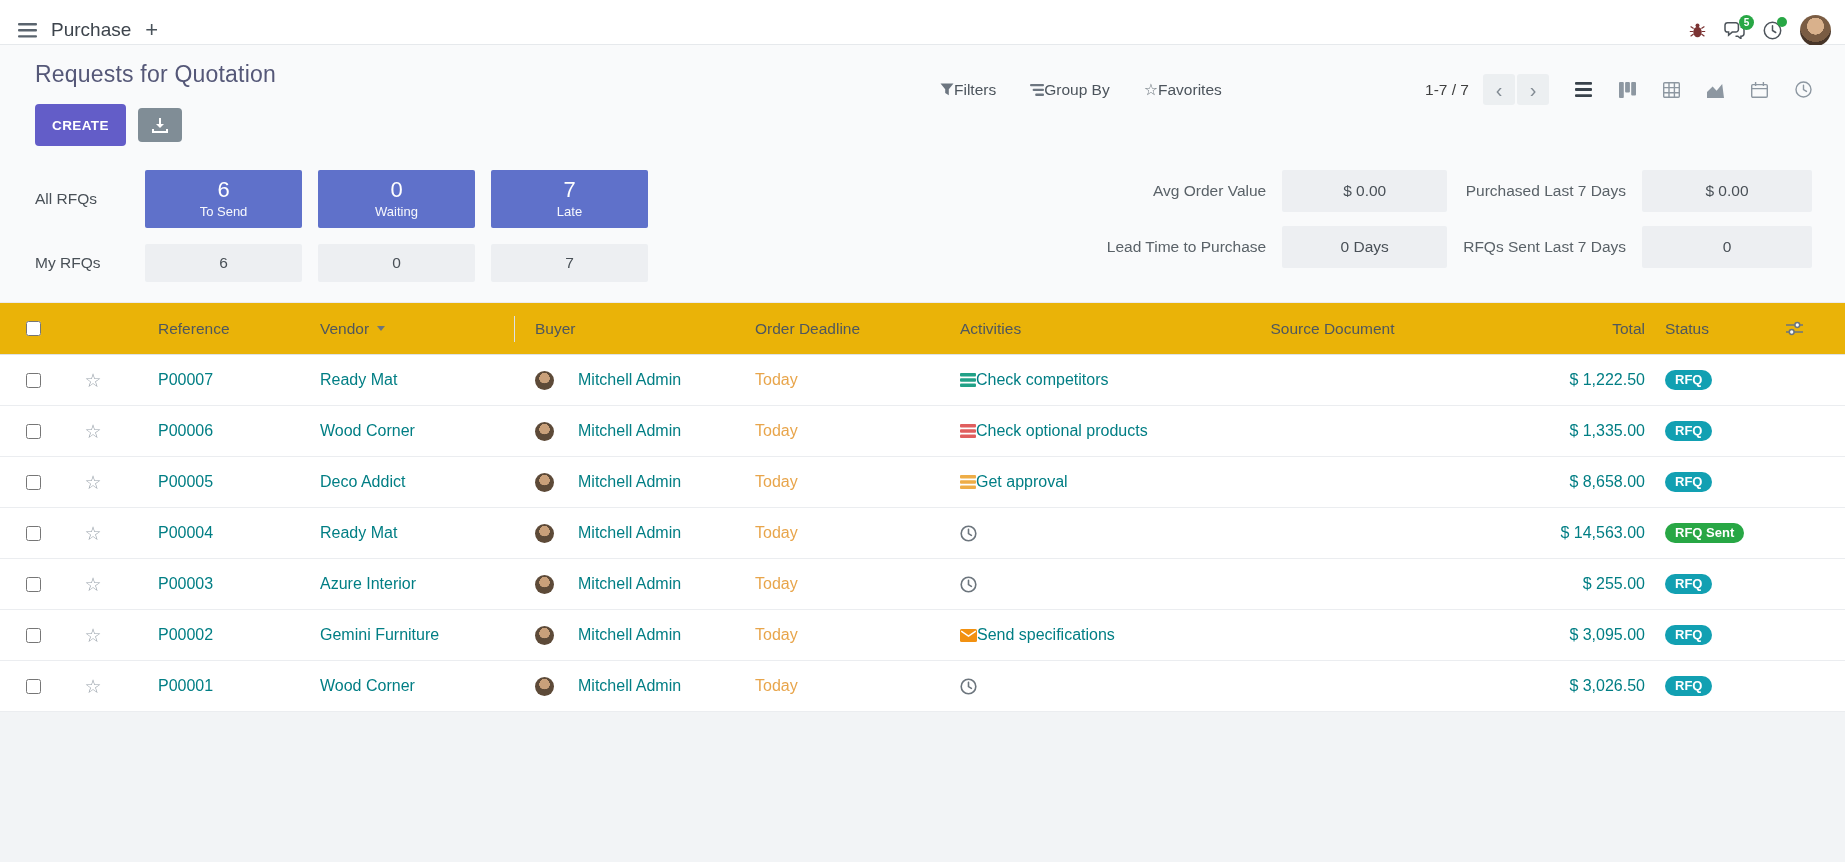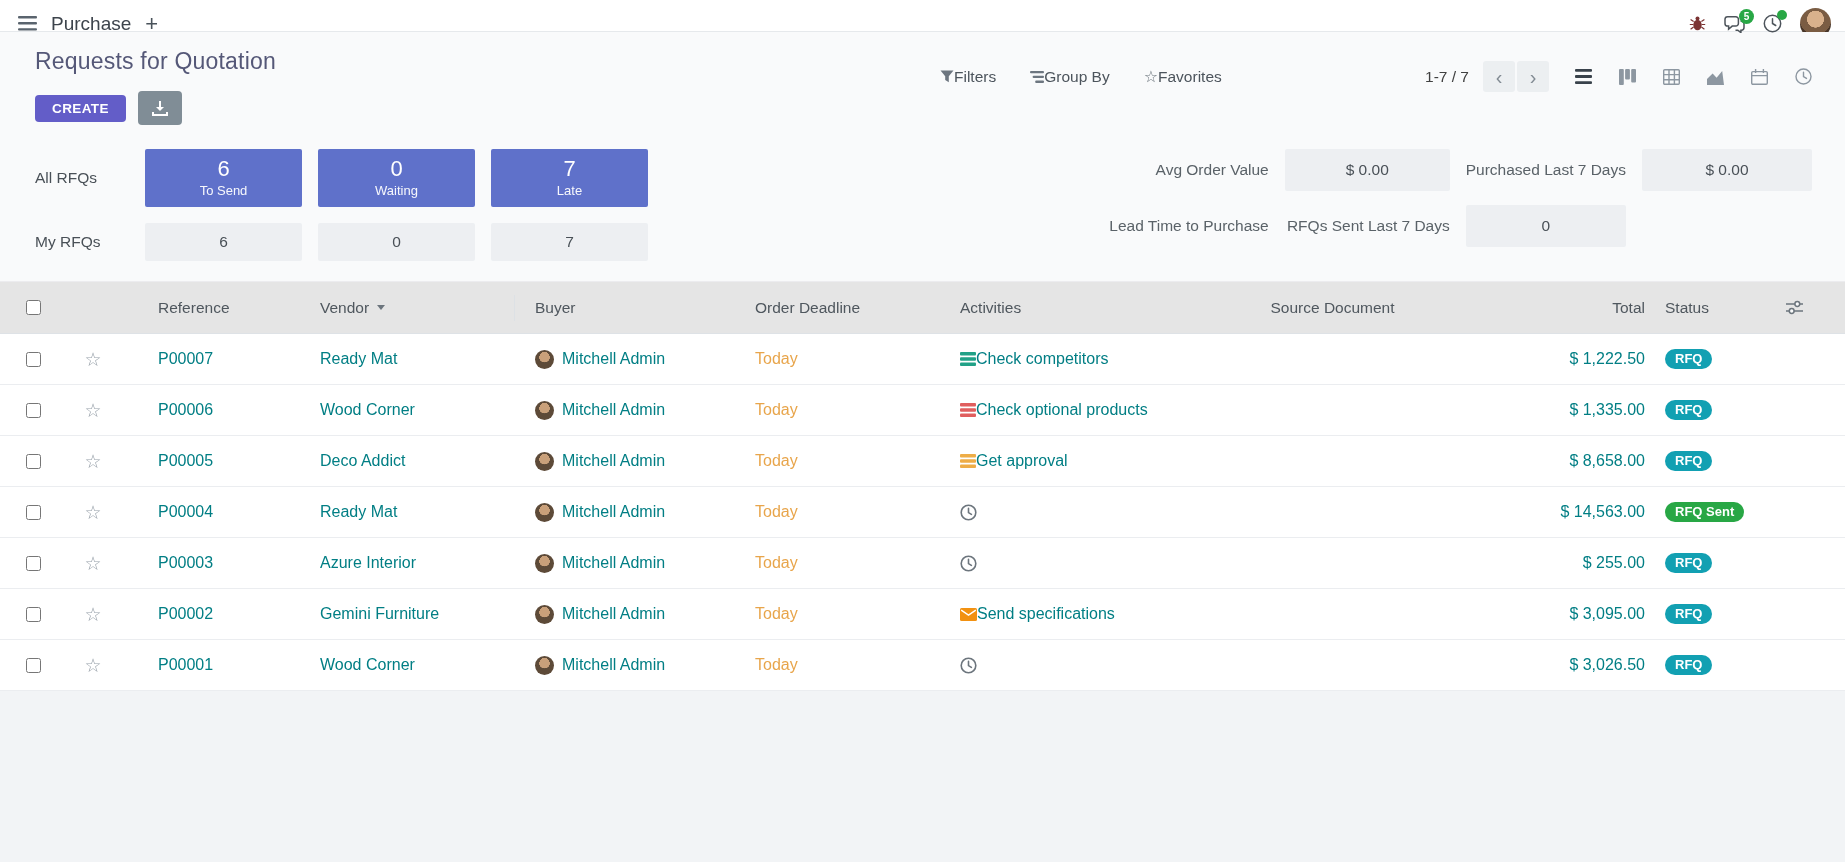--- a/index.html
+++ b/index.html
@@ -1,21 +1,21 @@
 <!DOCTYPE html>
 <html style="--accent: #635dc8; --tile: #5f71ca; --link: #017e84; --today: #e8a54b; --badge-rfq: #12a0b2; --badge-rfq-sent: #28a745;"><head>
 <meta charset="utf-8">
 <style>
   * { box-sizing: border-box; margin: 0; padding: 0; }
   html,body { width:1845px; height:862px; overflow:hidden; background:#fff;
     font-family:"Liberation Sans","DejaVu Sans",sans-serif; color:#495057; }
   .app { display:flex; flex-direction:column; height:862px; }
 
   
-  .topbar { height:32px; background:#fff; border-bottom:1px solid #e6e9ec;
+  .topbar { height:45px; background:#fff; border-bottom:1px solid #e6e9ec;
     display:flex; align-items:center; padding:16px 14px 0 18px; flex:0 0 auto; }
   .tb-left { display:flex; align-items:center; gap:14px; }
   .app-name { font-size:19px; color:#3d444c; font-weight:500; }
   .plus { font-size:22px; color:#49525a; line-height:1; cursor:pointer; }
   .tb-right { margin-left:auto; display:flex; align-items:center; gap:18px; }
   .tb-icon { position:relative; display:inline-flex; align-items:center; }
   .tb-badge { position:absolute; top:-6px; right:-9px; background:var(--badge-rfq-sent,#28a745);
     color:#fff; font-size:10px; font-weight:700; min-width:15px; height:15px; border-radius:8px;
     display:flex; align-items:center; justify-content:center; padding:0 3px; }
   .tb-dot { position:absolute; top:-4px; right:-5px; width:10px; height:10px; border-radius:50%;
@@ -24,21 +24,21 @@
     background:radial-gradient(circle at 50% 36%, #d9b18c 0 33%, #7a5c43 34% 62%, #473528 63% 100%); }
 
   
   .upper { background:#f9fafb; border-bottom:1px solid #ececef; flex:0 0 auto; }
 
   .control-panel { display:flex; padding:16px 33px 14px 35px; }
   .cp-left { flex:1; }
   .page-title { font-size:23px; font-weight:400; color:#555878; letter-spacing:.2px; }
   .cp-buttons { display:flex; gap:12px; margin-top:16px; align-items:center; }
   .btn-create { background:var(--accent,#635dc8); color:#fff; border:none; border-radius:4px;
-    height:27px; padding:0 17px; font-size:13.5px; font-weight:700; letter-spacing:.4px;
+    height:42px; padding:0 17px; font-size:13.5px; font-weight:700; letter-spacing:.4px;
     font-family:inherit; cursor:pointer; }
   .btn-download { background:#808d96; border:none; border-radius:4px; height:34px; width:44px;
     display:flex; align-items:center; justify-content:center; cursor:pointer; }
   .cp-right { width:888px; flex:0 0 auto; }
   .searchbox { position:relative; height:33px; }
   .searchbox input { width:100%; height:33px; border:1px solid #d9dde2; border-radius:4px;
     background:#fff; padding:0 34px 0 12px; font-size:16px; color:#495057; font-family:inherit; outline:none; }
   .searchbox input::placeholder { color:#b4bbc2; }
   .search-glyph { position:absolute; right:10px; top:7px; }
   .cp-tools { display:flex; align-items:center; margin-top:13px; padding-left:16px; }
@@ -65,21 +65,21 @@
   .tile-label { font-size:13px; opacity:.95;text-align:right; }
   .mytile { background:#edeff2; color:#495057; border-radius:2px; font-size:15.5px; cursor:pointer;
     display:flex; align-items:center; justify-content:center; }
   .dash-right { display:grid; grid-template-columns:auto 165px auto 170px;
     column-gap:16px; row-gap:14px; align-content:start; }
   .stat-label { justify-self:end; align-self:center; font-size:15.5px; color:#5a6268; white-space:nowrap; }
   .stat-value { background:#edeff2; border-radius:2px; height:42px; display:flex; align-items:center;
     justify-content:center; font-size:15.5px; color:#495057; cursor:pointer; }
 
   
-  .list-view { background:#e5e5e5; flex:0 0 auto; }
+  .list-view { background:#eab308; flex:0 0 auto; }
   .grid-row { display:grid;
     grid-template-columns:66px 54px 190px 215px 220px 205px 225px 315px 165px 120px 1fr;
     align-items:center; }
   .thead { height:52px; border-bottom:1px solid #dee2e6; }
   .th { font-size:15.5px; font-weight:500; color:#4f575e; padding:0 10px; position:relative; cursor:pointer; }
   .th.c-check, .td.c-check { display:flex; justify-content:center; padding:0; }
   .c-ref { padding-left:38px !important; }
   .c-total { text-align:right; }
   .th-vendor-wrap { display:flex; align-items:center; gap:8px; }
   .caret { width:0; height:0; border-left:4.5px solid transparent; border-right:4.5px solid transparent;
@@ -87,21 +87,21 @@
   .hdr-div { margin-left:auto; width:1px; height:26px; background:#dde1e5; }
   .th.c-source { text-align:center; }
   .th.c-last, .td.c-last { display:flex; justify-content:flex-end; padding-right:42px; }
 
   .trow { height:51px; border-bottom:1px solid #ebedf0; background:#fff; cursor:pointer; }
   .td { padding:0 10px; font-size:16px; overflow:hidden; white-space:nowrap; }
   input[type="checkbox"] { width:15px; height:15px; cursor:pointer; }
   .star-cell { display:flex; justify-content:center; }
   .row-star { font-size:19px; color:#97a0a9; cursor:pointer; line-height:1; }
   .link { color:var(--link,#017e84); text-decoration:none; cursor:pointer; }
-  .buyer-wrap { display:flex; align-items:center; gap:8px; }
+  .buyer-wrap { display:flex; align-items:center; gap:24px; }
   .avatar-sm { width:19px; height:19px; border-radius:50%; flex:0 0 auto;
     background:radial-gradient(circle at 50% 38%, #c9a07a 0 34%, #5d4a38 35% 100%); }
   .deadline { color:var(--today,#e8a54b); }
   .activity-wrap { display:flex; align-items:center; }
   .act-icon { display:inline-flex; }
   .td.c-total { color:var(--link,#017e84); }
   .badge { display:inline-block; padding:3px 10px 4px; border-radius:11px; color:#fff;
     font-size:13px; font-weight:700; line-height:1; }
   .badge.rfq { background:var(--badge-rfq,#12a0b2); }
   .badge.sent { background:var(--badge-rfq-sent,#28a745); }
@@ -279,20 +279,21 @@
         <div class="mytile">6</div>
         <div class="mytile">0</div>
         <div class="mytile">7</div>
       </div>
       <div class="dash-right">
         <span class="stat-label">Avg Order Value</span>
         <div class="stat-value">$ 0.00</div>
         <span class="stat-label">Purchased Last 7 Days</span>
         <div class="stat-value">$ 0.00</div>
         <span class="stat-label">Lead Time to Purchase</span>
+        <div class="stat-value">0 Days</div>
         <span class="stat-label">RFQs Sent Last 7 Days</span>
         <div class="stat-value">0</div>
       </div>
     </div>
   </div>
 
   <div class="list-view">
     <div class="grid-row thead">
       <div class="th c-check">
           <input type="checkbox" style="">

